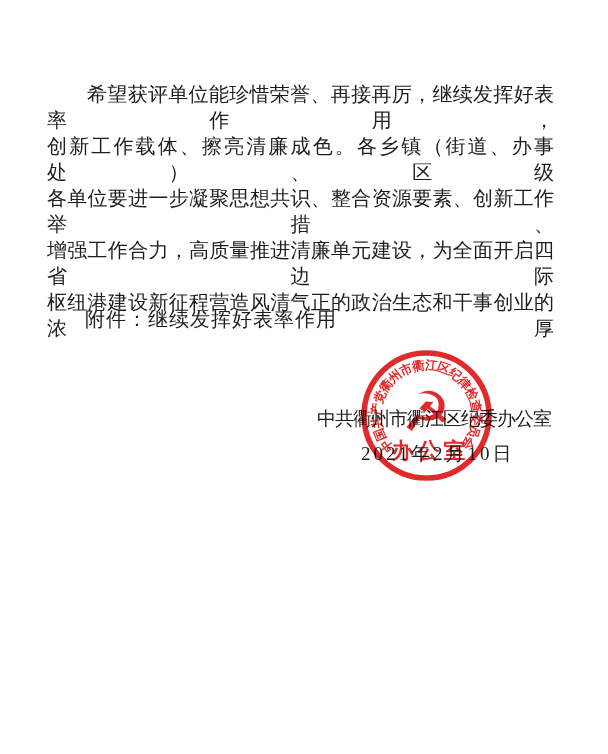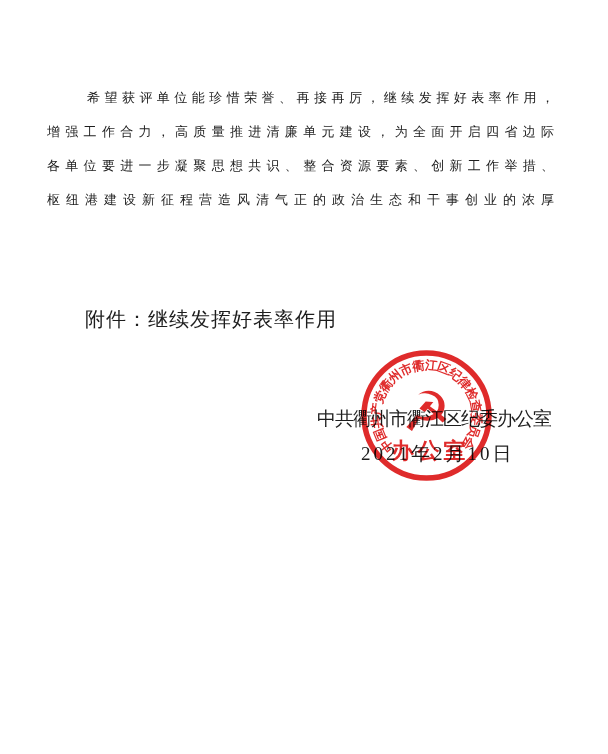--- a/index.html
+++ b/index.html
@@ -14,22 +14,22 @@
     background: #ffffff;
     overflow: hidden;
     font-family: "Liberation Serif", "DejaVu Serif", serif;
     color: #1d1d1d;
   }
   .body-text {
     position: absolute;
     left: 47px;
     right: 54px;
     top: 81px;
-    font-size: 13px;
-    line-height: 34px;
+    font-size: 20px;
+    line-height: 26px;
     text-align: justify;
   }
   .line { width: 100%; }
   .line.jl { text-align-last: justify; }
   .line.indent { text-indent: 40px; }
   .attachment {
     position: absolute;
     left: 85px;
     top: 306px;
     font-size: 20px;
@@ -69,22 +69,23 @@
   .seal .emblem-glyph { font-size: 55px; }
   .seal .seal-bottom { font-size: 22px; letter-spacing: 4px; }
 </style>
 </head>
 <body>
 
 <div class="page">
 
   <div class="body-text">
     <div class="line indent jl">希望获评单位能珍惜荣誉、再接再厉，继续发挥好表率作用，</div>
+    <div class="line jl">创新工作载体、擦亮清廉成色。各乡镇（街道、办事处）、区级</div>
+    <div class="line jl">各单位要进一步凝聚思想共识、整合资源要素、创新工作举措、</div>
     <div class="line jl">增强工作合力，高质量推进清廉单元建设，为全面开启四省边际</div>
-    <div class="line jl">各单位要进一步凝聚思想共识、整合资源要素、创新工作举措、</div>
     <div class="line jl">枢纽港建设新征程营造风清气正的政治生态和干事创业的浓厚</div>
   </div>
 
   <div class="attachment">附件：继续发挥好表率作用</div>
 
   <div class="signature">中共衢州市衢江区纪委办公室</div>
 
   <div class="date">2021年2月10日</div>
 
   <svg class="seal" viewBox="0 0 135 135" xmlns="http://www.w3.org/2000/svg" xmlns:xlink="http://www.w3.org/1999/xlink">

